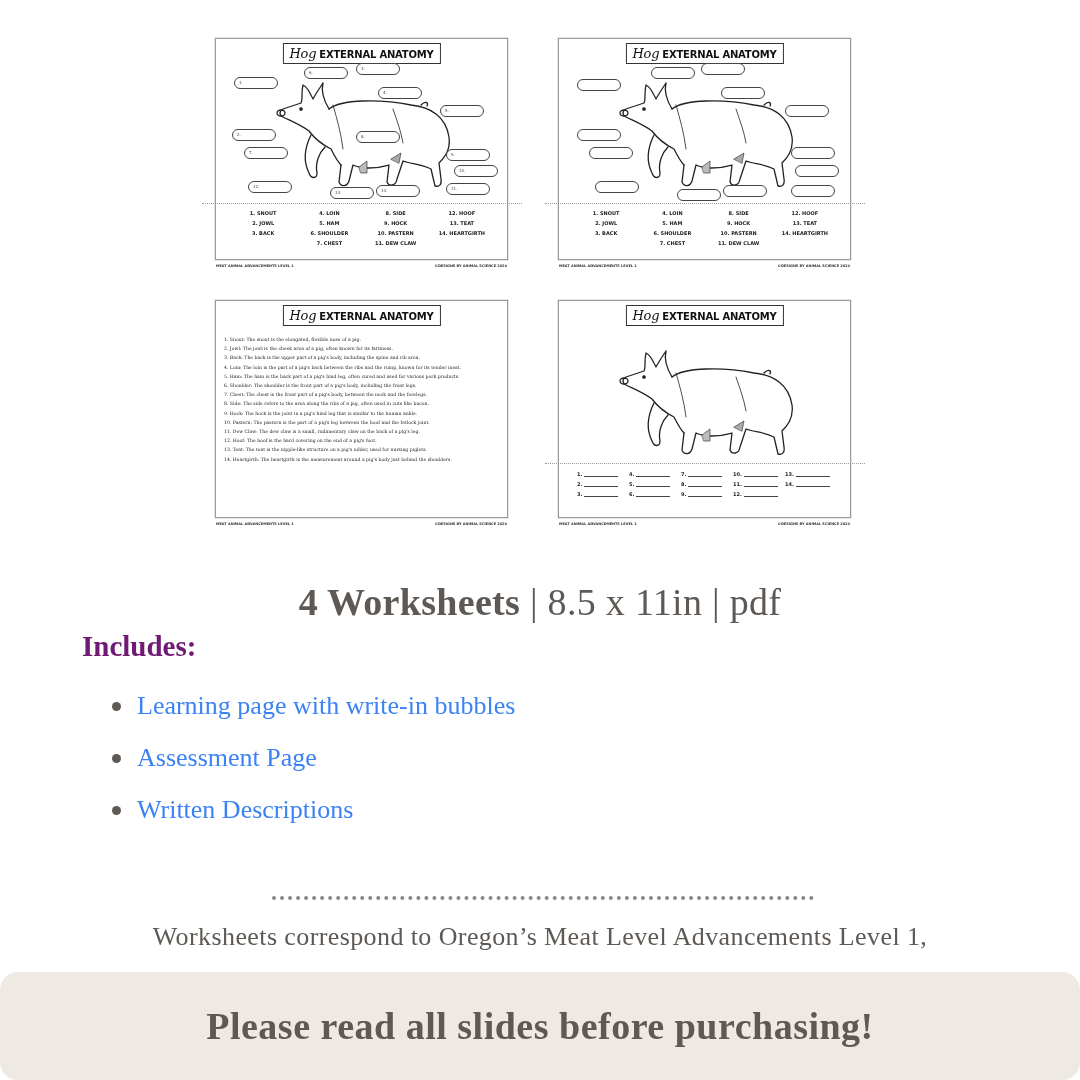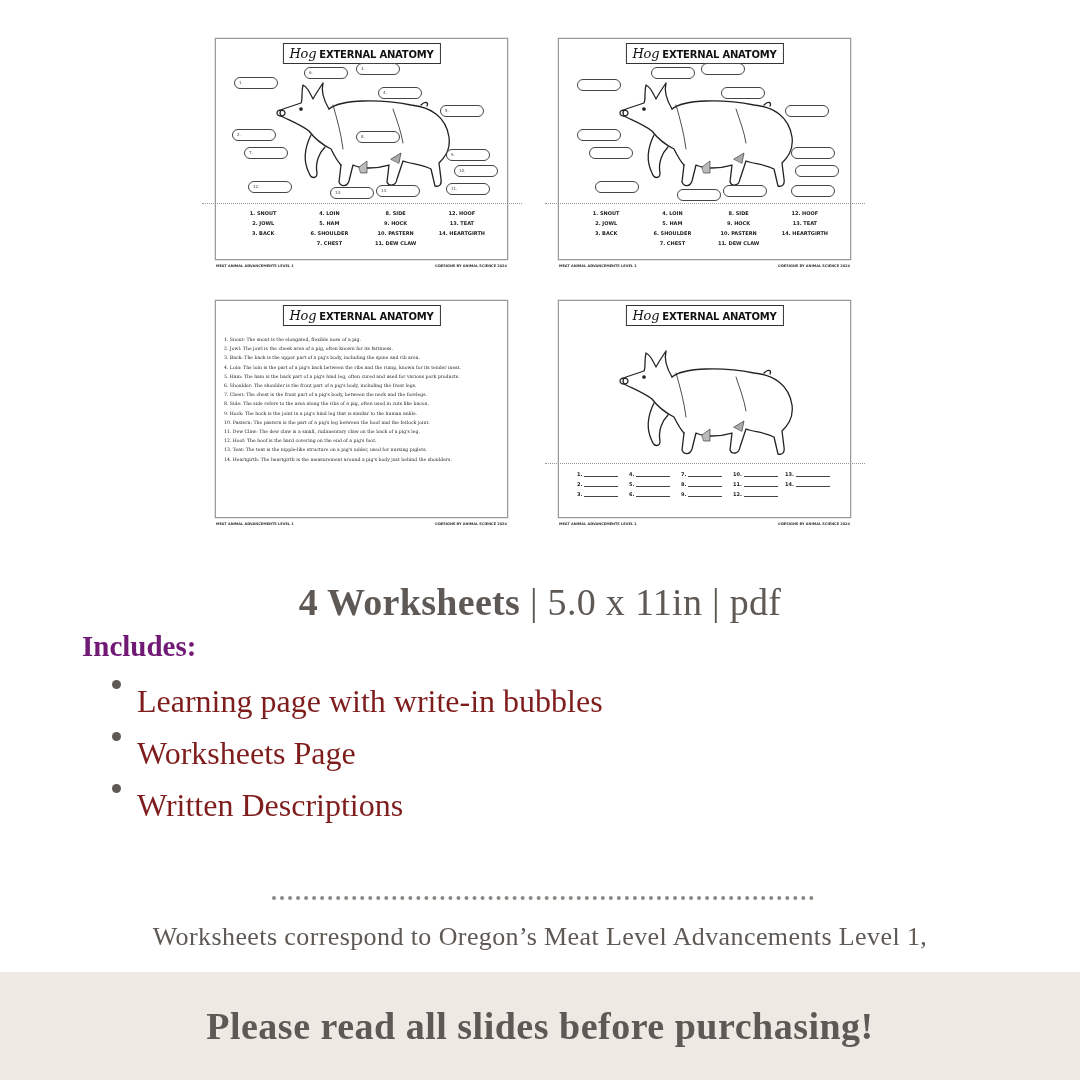--- a/index.html
+++ b/index.html
@@ -38,28 +38,28 @@
 
   .answer-grid { position: absolute; display: grid; grid-template-columns: repeat(5, 1fr); row-gap: 4px;
     font-family: "DejaVu Sans", sans-serif; font-size: 5px; font-weight: bold; color:#222; }
   .answer-grid .ans { display: flex; align-items: flex-end; gap: 2px; }
   .answer-grid .ans .blank { display: inline-block; width: 34px; border-bottom: 1px solid #444; height: 5px; }
 
   .headline { position: absolute; top: 580px; left: 0; width: 1080px; text-align: center; font-size: 38px; color: #5e5954; letter-spacing: 0.3px; }
   .headline .bold { font-weight: bold; }
   .includes-label { position: absolute; top: 630px; left: 82px; font-size: 29px; font-weight: bold; color: #701a75; }
   .bullets { position: absolute; top: 680px; left: 112px; list-style: none; }
-  .bullets li { font-size: 32px; color: #7f1d1d; height: 52px; line-height: 42px; display: flex; align-items: flex-start; }
+  .bullets li { font-size: 26px; color: #3b82f6; height: 52px; line-height: 42px; display: flex; align-items: center; }
   .bullets li .dot { display: inline-block; width: 9px; height: 9px; background: #5e5954; border-radius: 50%; margin-right: 16px; }
 
   .divider { position: absolute; top: 896px; left: 272px; width: 542px; border-top: 4px dotted #8d8782; }
 
   .correspond { position: absolute; top: 922px; left: 0; width: 1080px; text-align: center; font-size: 26px; color: #5e5954; letter-spacing: 0.4px; }
 
-  .bottom-band { position: absolute; top: 972px; left: 0; width: 1080px; height: 108px; background: #eee9e3; display: flex; align-items: center; justify-content: center; }
+  .bottom-band { position: absolute; top: 972px; left: 0; width: 1080px; height: 108px; background: #eee9e3; display: flex; align-items: center; justify-content: center; border-radius: 18px; }
   .bottom-band .cta { font-size: 38px; font-weight: bold; color: #5e5954; letter-spacing: 0.5px; }
 </style>
 </head>
 <body>
 
 <svg width="0" height="0" style="position:absolute">
   <defs>
     <g id="pig-shape" fill="none" stroke="#222" stroke-width="1.3" stroke-linejoin="round" stroke-linecap="round">
 
       <path d="M58 40 C70 30, 110 30, 140 36 C160 38, 175 48, 178 68 C180 82, 172 90, 168 94 L170 110 C171 116, 168 118, 164 117 L160 100 C150 95, 140 95, 132 92 L126 110 C125 117, 118 118, 116 113 L118 96 C104 100, 90 100, 82 96 L78 112 C76 118, 70 118, 68 113 L70 96"></path>
@@ -263,33 +263,33 @@
     <div class="ans">
         <span>12.</span>
         <span class="blank"></span>
       </div>
   </div>
   <span class="footer-left">MEAT ANIMAL ADVANCEMENTS LEVEL 1</span>
   <span class="footer-right">©DESIGNS BY ANIMAL SCIENCE 2024</span>
 </div>
 
 <div class="headline">
-  <span class="bold">4 Worksheets</span><span> | 5.0 x 11in | pdf</span>
+  <span class="bold">4 Worksheets</span><span> | 8.5 x 11in | pdf</span>
 </div>
 
 <div class="includes-label">Includes:</div>
 
 <ul class="bullets">
   <li>
       <span class="dot"></span>
       <span>Learning page with write-in bubbles</span>
     </li>
   <li>
       <span class="dot"></span>
-      <span>Worksheets Page</span>
+      <span>Assessment Page</span>
     </li>
   <li>
       <span class="dot"></span>
       <span>Written Descriptions</span>
     </li>
 </ul>
 
 <div class="divider"></div>
 
 <div class="correspond">Worksheets correspond to Oregon’s Meat Level Advancements Level 1,</div>

